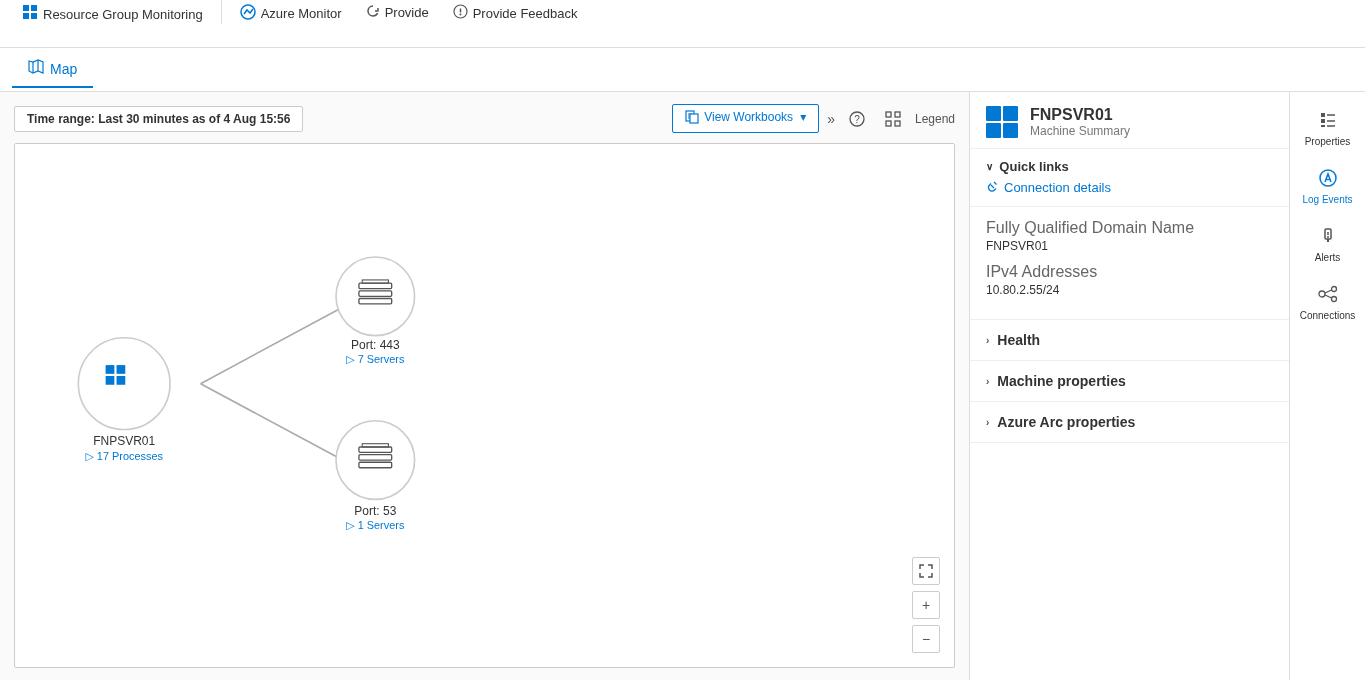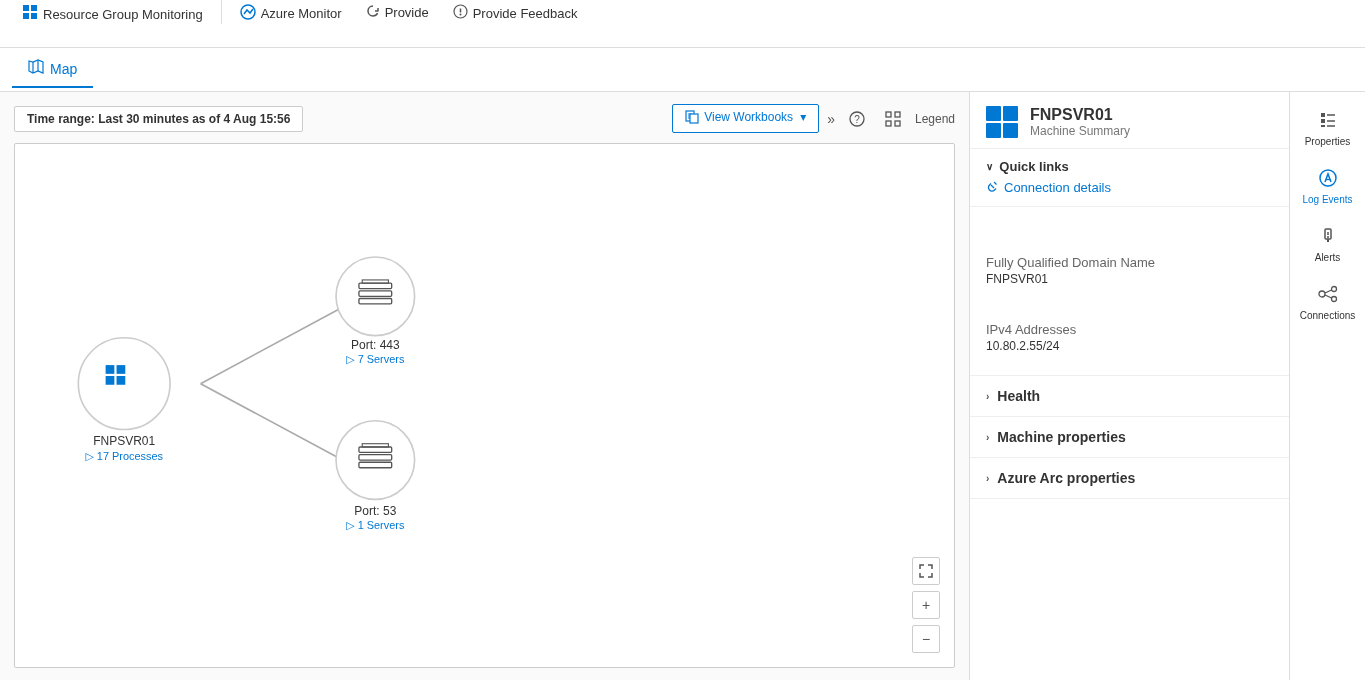--- a/index.html
+++ b/index.html
@@ -189,21 +189,21 @@
       margin-bottom: 6px;
     }
     .connection-details-link {
       color: #0078d4; font-size: 13px; cursor: pointer;
       display: flex; align-items: flex-start; gap: 5px;
       text-decoration: none;
     }
 
     .info-section { padding: 12px 16px; border-bottom: 1px solid #eee; }
     .info-row { margin-bottom: 10px; }
-    .info-label { font-size: 13px; color: #666; margin-bottom: 2px; margin-top: 36px; }
+    .info-label { font-size: 16px; color: #666; margin-bottom: 2px; }
     .info-value { font-size: 12px; color: #333; }
 
     
     .right-sidebar {
       width: 76px;
       background: #fff;
       border-left: 1px solid #ddd;
       display: flex;
       flex-direction: column;
       align-items: center;

